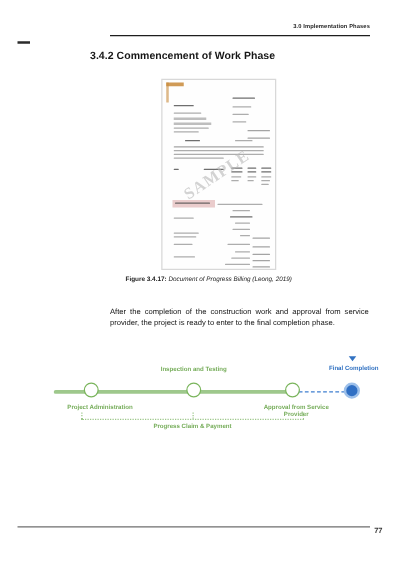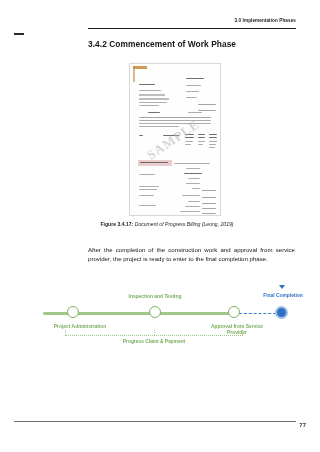--- a/index.html
+++ b/index.html
@@ -49,21 +49,21 @@
     left: 88px;
     right: 24px;
     top: 28px;
     height: 0;
     border-top: 1.6px solid #1d1d1d;
   }
 
   
   .section-heading {
     position: absolute;
-    left: 88px;
+    left: 72px;
     top: 39px;
     font-size: 8.4px;
     font-weight: bold;
     color: #161616;
     letter-spacing: .05px;
     white-space: nowrap;
   }
 
   
   .figure-wrap {

